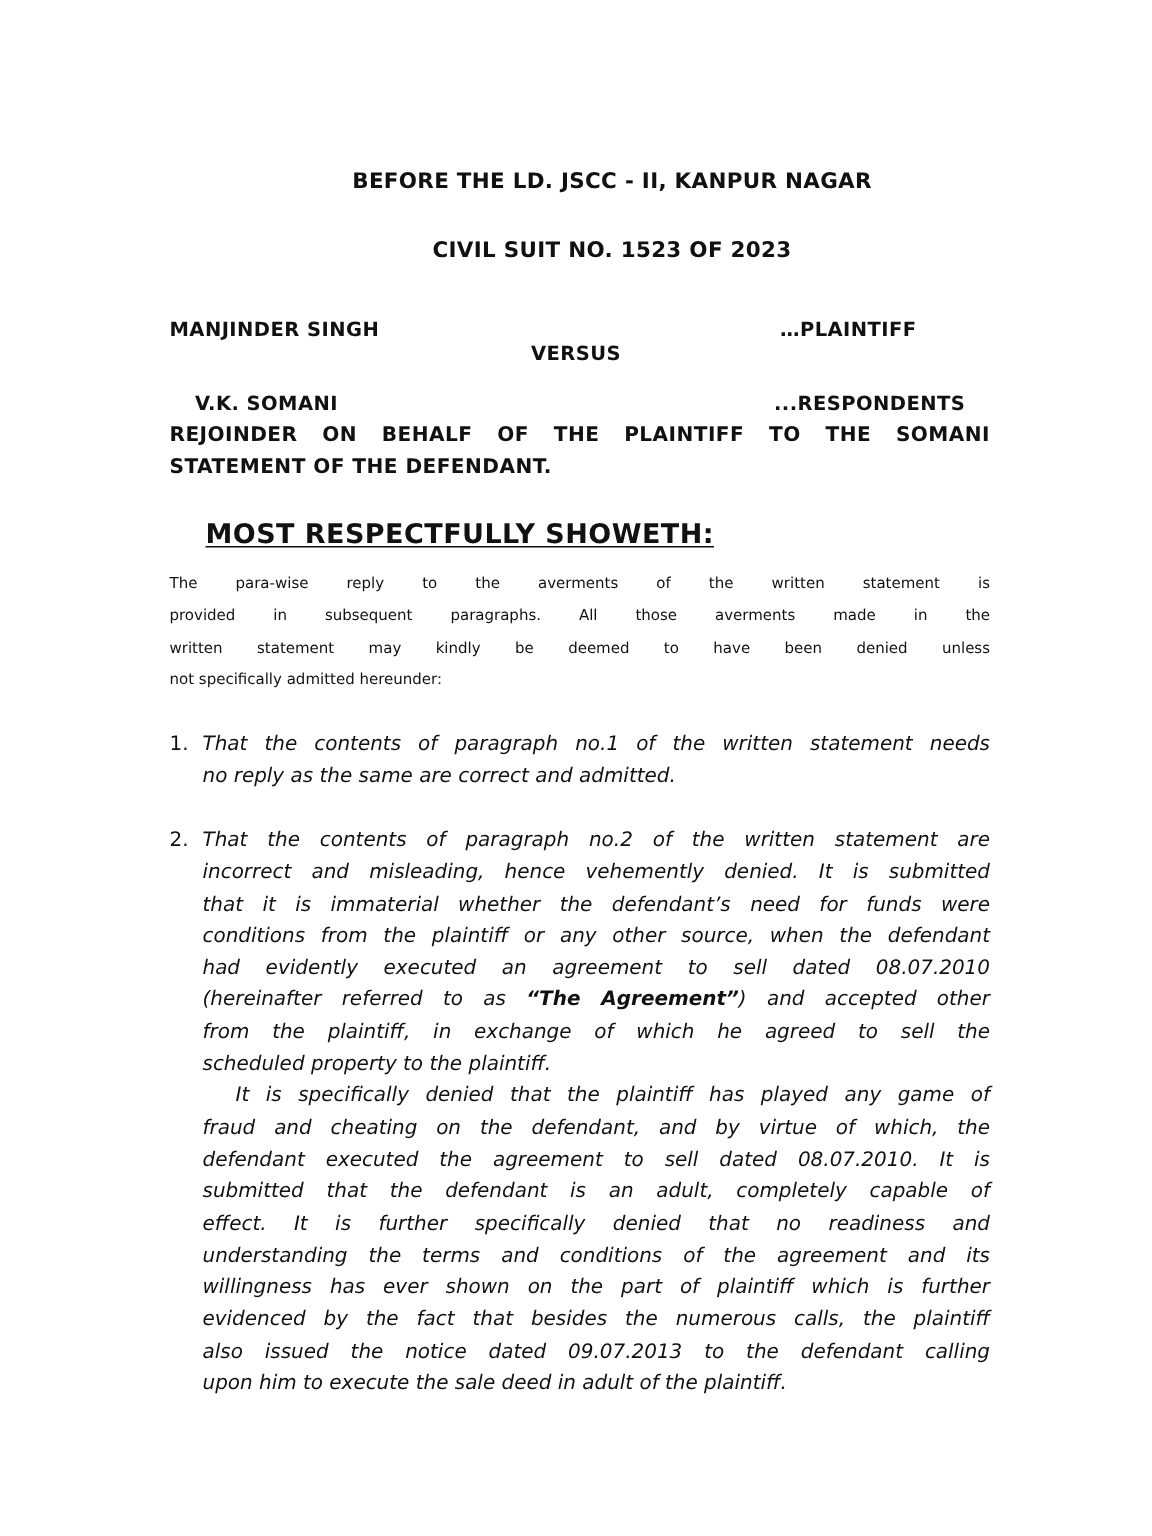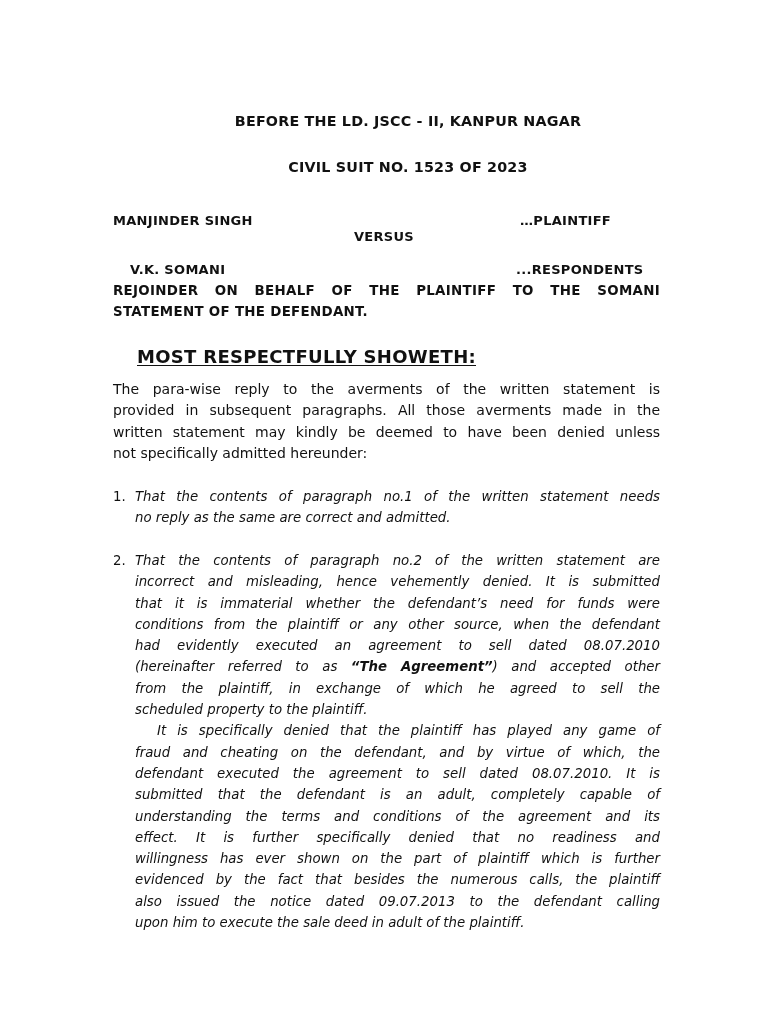--- a/index.html
+++ b/index.html
@@ -3,21 +3,21 @@
 <meta charset="utf-8">
 <style>
   html, body { margin: 0; padding: 0; background: #ffffff; }
   body { width: 768px; height: 1024px; position: relative; overflow: hidden; font-family: "DejaVu Sans", sans-serif; color: #111111; }
   .page { position: absolute; left: 0; top: 0; width: 768px; height: 1024px; background: #fff; }
   .abs { position: absolute; white-space: nowrap; }
   .bold { font-weight: bold; margin-left: 24px; }
   .center { left: 0; width: 768px; text-align: center; }
   .h1 { font-size: 14.3px; letter-spacing: 0.2px; }
   .party { font-size: 13px; font-weight: bold; letter-spacing: 0.3px; margin-top: 12px; }
-  .just { position: absolute; left: 113px; width: 547px; font-size: 14px; line-height: 21.3px; text-align: justify; text-align-last: left; }
+  .just { position: absolute; left: 113px; width: 547px; font-size: 10px; line-height: 21.3px; text-align: justify; text-align-last: left; }
   .just .line { display: block; text-align: justify; text-align-last: justify; height: 21.3px; white-space: nowrap; }
   .just .line.last { text-align-last: left; }
   .title-just { font-size: 13.4px; font-weight: bold; letter-spacing: 0.3px; line-height: 21.5px; }
   .num { position: absolute; left: 113px; font-size: 13.3px; }
   .item { position: absolute; left: 135px; width: 525px; font-size: 13.3px; line-height: 21.3px; font-style: italic; }
   .item .line { display: block; text-align: justify; text-align-last: justify; height: 21.3px; white-space: nowrap; }
   .item .line.last { text-align-last: left; }
   .item .line.indent { padding-left: 22px; }
   .u { text-decoration: underline; text-underline-offset: 2px; }
 </style>
@@ -62,21 +62,21 @@
     <span class="line">that it is immaterial whether the defendant’s need for funds were</span>
     <span class="line">conditions from the plaintiff or any other source, when the defendant</span>
     <span class="line">had evidently executed an agreement to sell dated 08.07.2010</span>
     <span class="line"><span>(hereinafter referred to as </span><b>“The Agreement”</b><span>) and accepted other</span></span>
     <span class="line">from the plaintiff, in exchange of which he agreed to sell the</span>
     <span class="line last">scheduled property to the plaintiff.</span>
     <span class="line indent">It is specifically denied that the plaintiff has played any game of</span>
     <span class="line">fraud and cheating on the defendant, and by virtue of which, the</span>
     <span class="line">defendant executed the agreement to sell dated 08.07.2010. It is</span>
     <span class="line">submitted that the defendant is an adult, completely capable of</span>
+    <span class="line">effect. It is further specifically denied that no readiness and</span>
     <span class="line">understanding the terms and conditions of the agreement and its</span>
-    <span class="line">effect. It is further specifically denied that no readiness and</span>
     <span class="line">willingness has ever shown on the part of plaintiff which is further</span>
     <span class="line">evidenced by the fact that besides the numerous calls, the plaintiff</span>
     <span class="line">also issued the notice dated 09.07.2013 to the defendant calling</span>
     <span class="line last">upon him to execute the sale deed in adult of the plaintiff.</span>
   </div>
 
 </div>
 
 </body></html>

